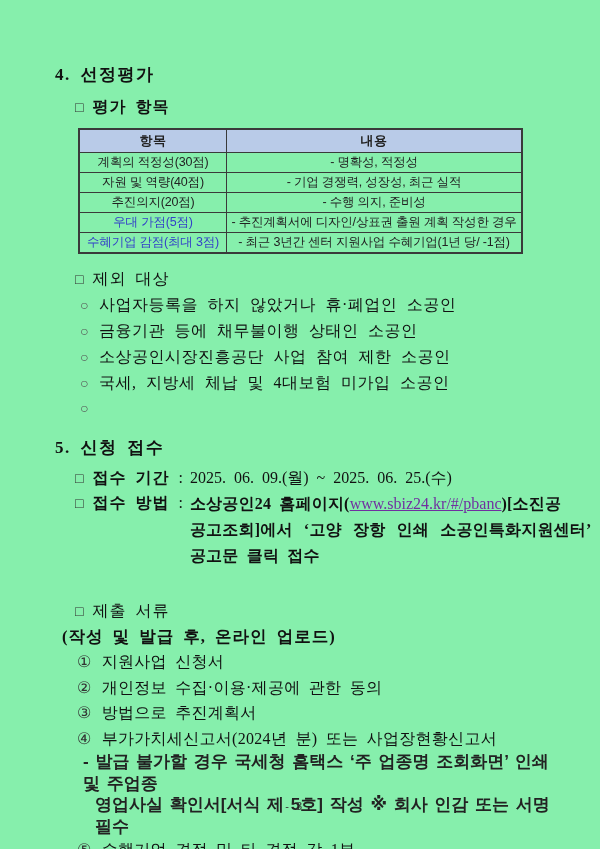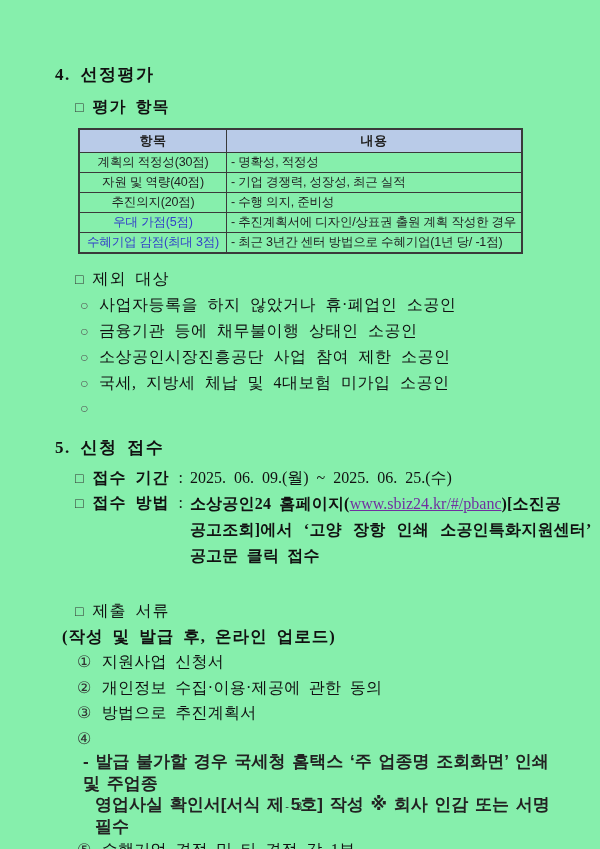--- a/index.html
+++ b/index.html
@@ -54,21 +54,21 @@
     background: #b9cbe8;
     font-size: 13px;
     font-weight: bold;
     padding: 2px 4px;
     height: 17px;
     text-align: center;
     letter-spacing: 0.5px;
   }
   table.eval td { padding: 1px 4px; height: 15px; }
   td.c-item { width: 138px; text-align: center; letter-spacing: -0.2px; }
-  td.c-content { text-align: left; padding-left: 7px; letter-spacing: -0.2px; }
+  td.c-content { text-align: center; padding-left: 7px; letter-spacing: -0.2px; }
   tr.accent td.c-item { color: #3340c8; }
 
   
   .excl-item {
     display: flex;
     align-items: baseline;
     margin-left: 25px;
     font-size: 16px;
     line-height: 25px;
     word-spacing: 5px;
@@ -171,21 +171,21 @@
       <tr>
         <td class="c-item">추진의지(20점)</td>
         <td class="c-content">- 수행 의지, 준비성</td>
       </tr>
       <tr class="accent">
         <td class="c-item">우대 가점(5점)</td>
         <td class="c-content">- 추진계획서에 디자인/상표권 출원 계획 작성한 경우</td>
       </tr>
       <tr class="accent">
         <td class="c-item">수혜기업 감점(최대 3점)</td>
-        <td class="c-content">- 최근 3년간 센터 방법으로 수혜기업(1년 당/ -1점)</td>
+        <td class="c-content">- 최근 3년간 센터 지원사업 수혜기업(1년 당/ -1점)</td>
       </tr>
     </tbody>
   </table>
 
   <div class="bullet-row mt13">
     <span class="sq-bullet">□</span>
     <span class="lbl-reg">제외 대상</span>
   </div>
 
   <div>
@@ -247,20 +247,21 @@
     <div class="doc-item">
       <span class="doc-num">②</span>
       <span>개인정보 수집·이용·제공에 관한 동의</span>
     </div>
     <div class="doc-item">
       <span class="doc-num">③</span>
       <span>방법으로 추진계획서</span>
     </div>
     <div class="doc-item">
       <span class="doc-num">④</span>
+      <span>부가가치세신고서(2024년 분) 또는 사업장현황신고서</span>
     </div>
     <div class="doc4-note">
       <div>- 발급 불가할 경우 국세청 홈택스 ‘주 업종명 조회화면’ 인쇄 및 주업종</div>
       <div class="nln2">영업사실 확인서[서식 제 5호] 작성 ※ 회사 인감 또는 서명 필수</div>
     </div>
     <div class="doc-item">
       <span class="doc-num">⑤</span>
       <span>수행기업 견적 및 타 견적 각 1부</span>
     </div>
     <div class="doc-item">

